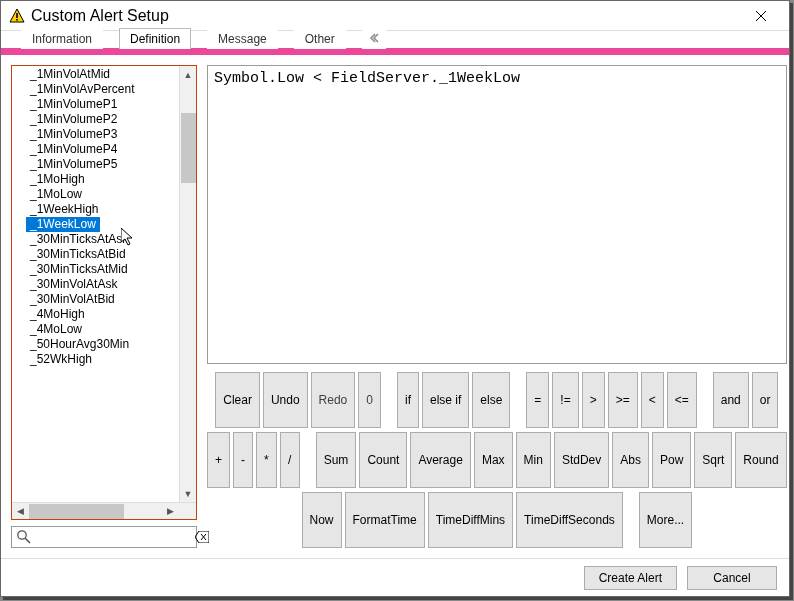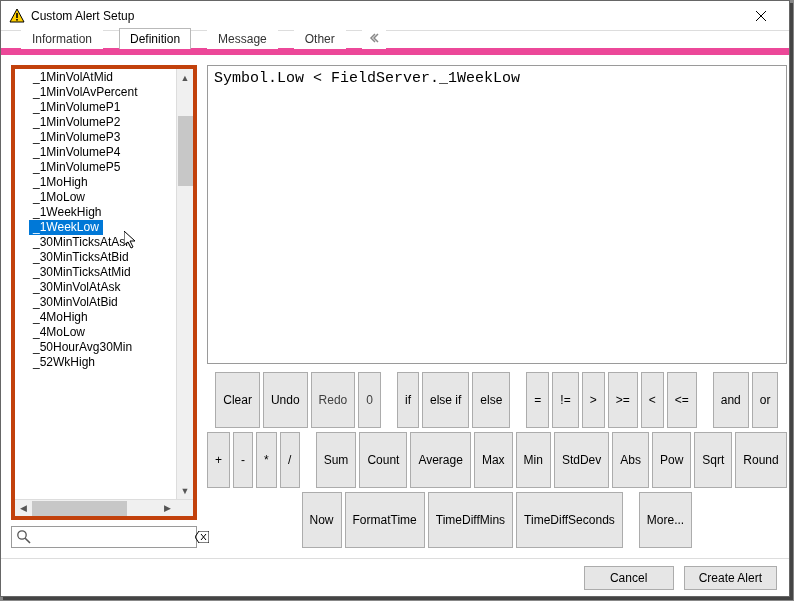--- a/index.html
+++ b/index.html
@@ -33,21 +33,21 @@
   }
   .titlebar .icon {
     width: 16px; height: 16px;
     margin-right: 6px;
     display: inline-flex;
     align-items: center;
     justify-content: center;
   }
   .titlebar .title {
     flex: 1;
-    font-size: 12px;
+    font-size: 16px;
     color: #000;
   }
   .titlebar .close {
     width: 40px;
     height: 26px;
     display: flex;
     align-items: center;
     justify-content: center;
     font-size: 14px;
     color: #000;
@@ -97,21 +97,21 @@
   }
   .leftcol {
     width: 186px;
     display: flex;
     flex-direction: column;
     gap: 6px;
     min-height: 0;
   }
   .listwrap {
     flex: 1;
-    border: 4px solid #c2410c;
+    border: 1px solid #c2410c;
     background: #fff;
     display: flex;
     flex-direction: column;
     min-height: 0;
     position: relative;
   }
   .listbody {
     flex: 1;
     overflow: hidden;
     display: flex;
@@ -442,17 +442,17 @@
             <div class="gap"></div>
             <div class="tbtn">More...</div>
           </div>
         </div>
       </div>
 
     </div>
   </div>
 
   <div class="footer">
+    <div class="fbtn">Create Alert</div>
     <div class="fbtn">Cancel</div>
-    <div class="fbtn">Create Alert</div>
   </div>
 
 </div>
 
 </body></html>

